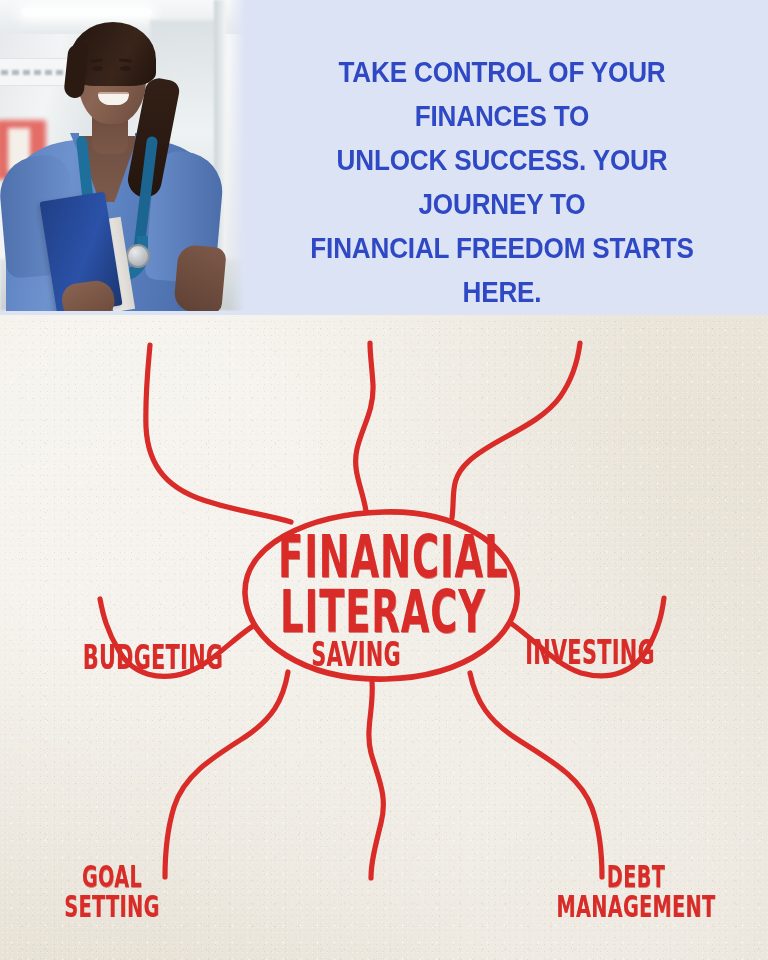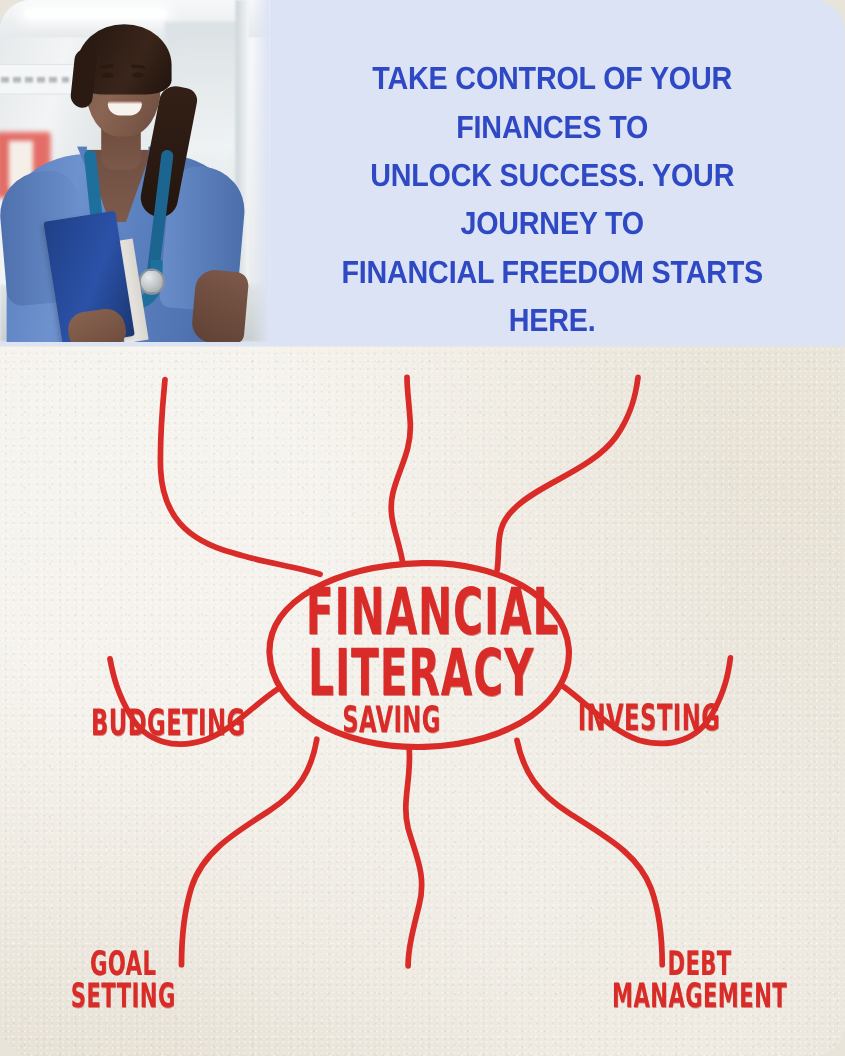--- a/index.html
+++ b/index.html
@@ -8,21 +8,20 @@
     width: 768px; height: 960px;
     font-family: "Liberation Sans", sans-serif;
     background: #e9e4d9;
     overflow: hidden;
   }
 
   #poster {
     position: relative;
     width: 768px; height: 960px;
     overflow: hidden;
-    border-radius: 28px;
   }
 
   
   .header-band {
     position: absolute;
     left: 0; top: 0;
     width: 768px; height: 315px;
     background: #dce3f4;
   }
 

